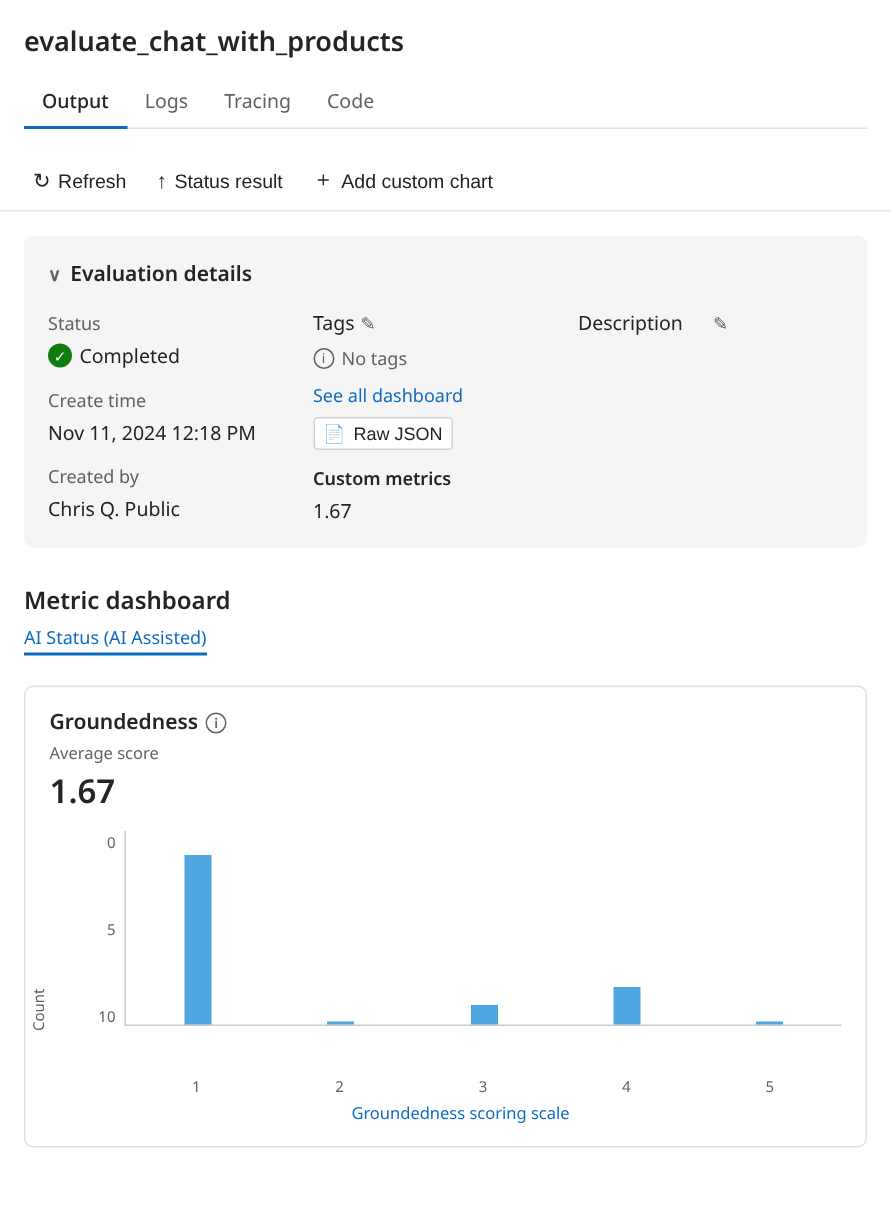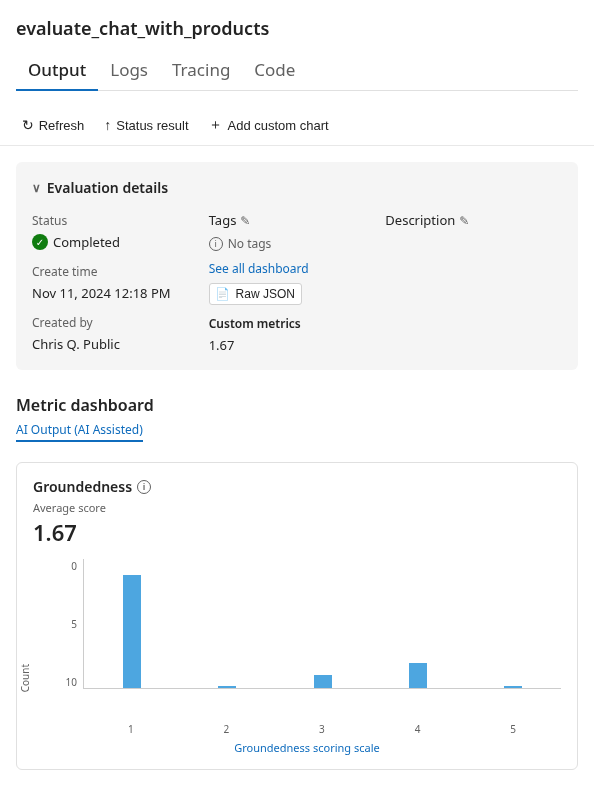--- a/index.html
+++ b/index.html
@@ -24,21 +24,21 @@
     }
 
     .nav-tabs {
       display: flex;
       gap: 0;
       border-bottom: 1px solid #e0e0e0;
     }
 
     .nav-tab {
       padding: 8px 12px;
-      font-size: 17px;
+      font-size: 13px;
       color: #616161;
       cursor: pointer;
       border-bottom: 2px solid transparent;
       margin-bottom: -1px;
     }
 
     .nav-tab.active {
       color: #242424;
       border-bottom: 2px solid #0f6cbd;
       font-weight: 500;
@@ -209,21 +209,21 @@
 
     .metric-value {
       font-size: 13px;
       color: #242424;
       font-weight: 400;
     }
 
     .description-header {
       display: flex;
       align-items: center;
-      gap: 4px;
+      gap: 20px;
     }
 
     
     .metric-dashboard {
       margin-bottom: 20px;
     }
 
     .dashboard-title {
       font-size: 16px;
       font-weight: 600;
@@ -440,21 +440,21 @@
         <div class="description-header">
           <span>Description</span>
           <span class="edit-icon">✎</span>
         </div>
       </div>
     </div>
   </div>
 
   <div class="metric-dashboard">
     <div class="dashboard-title">Metric dashboard</div>
-    <div class="dashboard-tab">AI Output (AI Assisted)</div>
+    <div class="dashboard-tab">AI Status (AI Assisted)</div>
   </div>
 
   <div class="chart-card">
     <div class="chart-title">
       <span>Groundedness</span>
       <div class="info-icon">i</div>
     </div>
     <div class="avg-score-label">Average score</div>
     <div class="avg-score-value">1.67</div>
 

